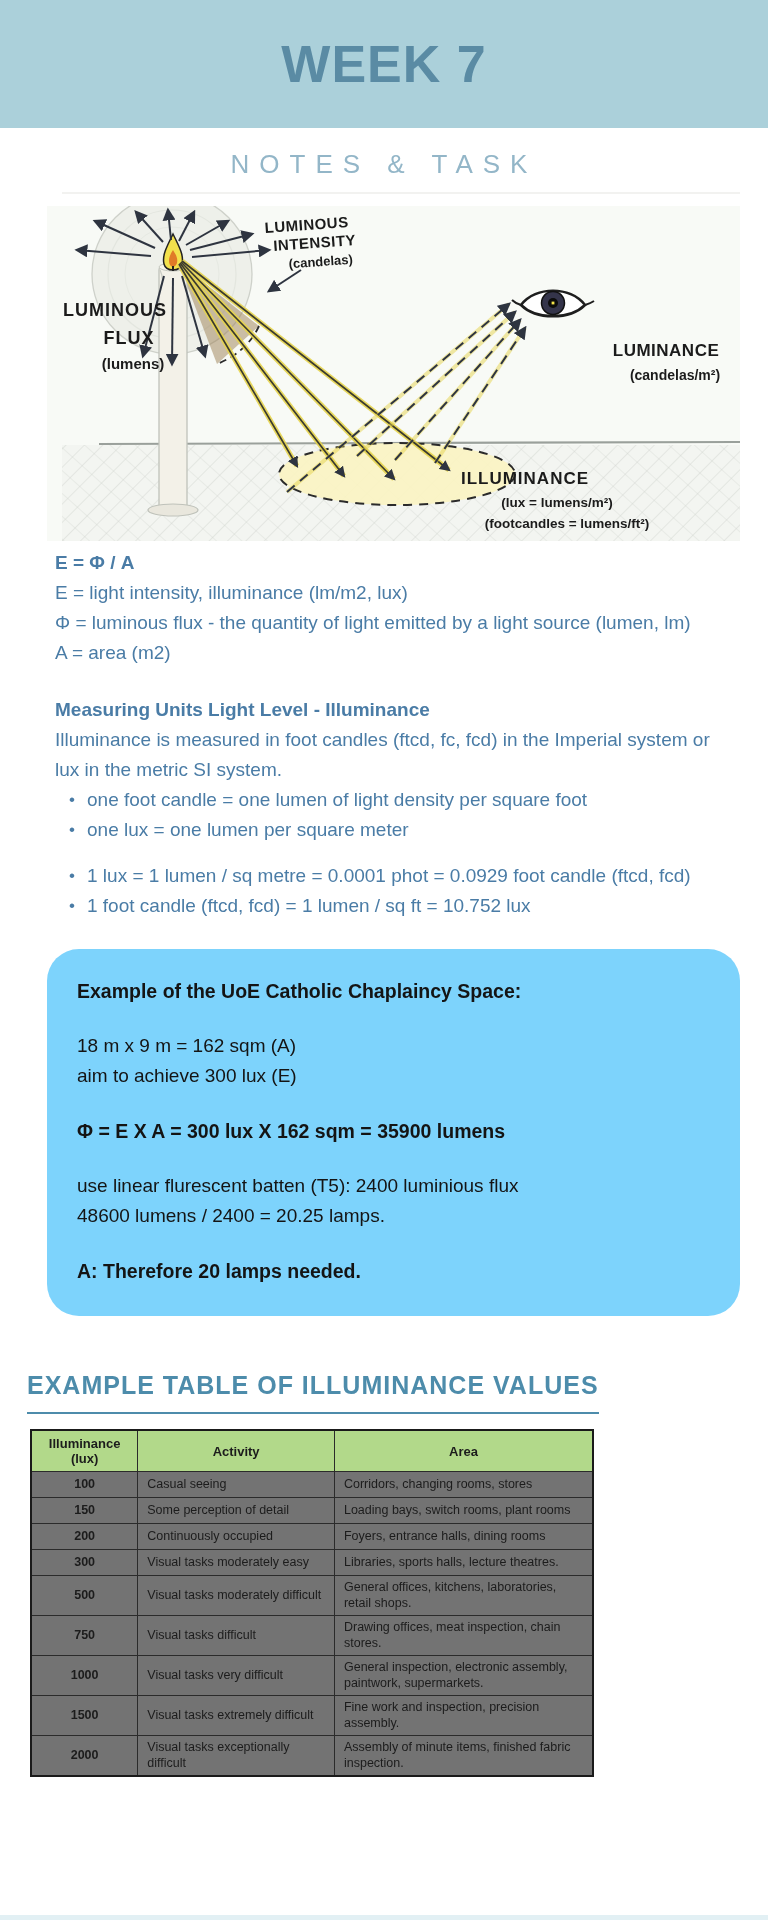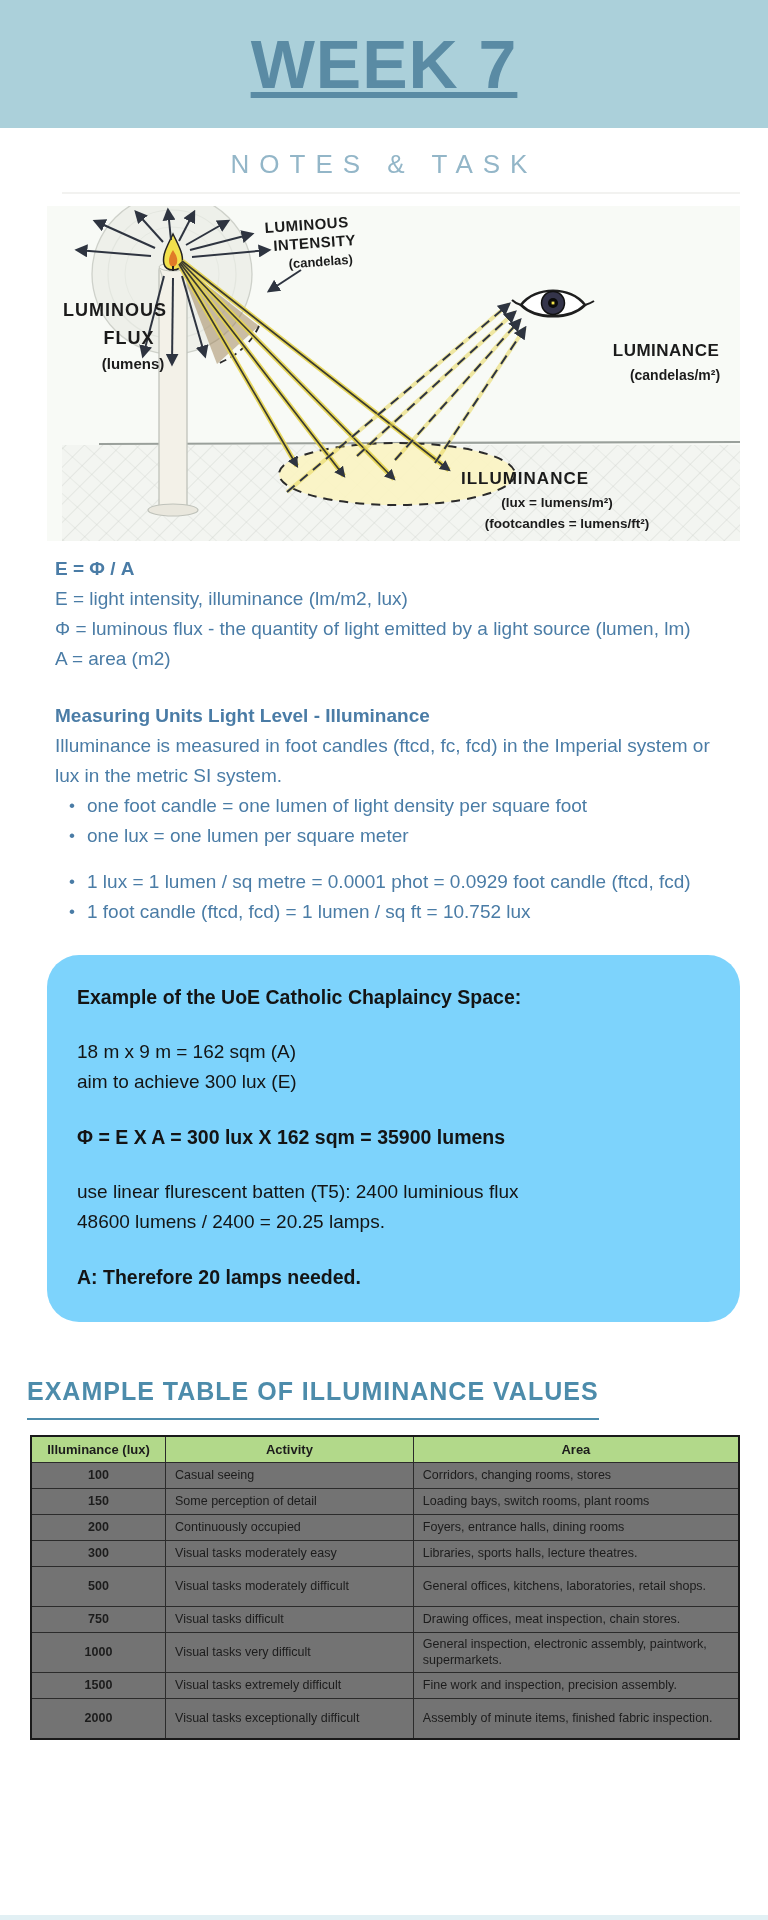--- a/index.html
+++ b/index.html
@@ -2,56 +2,56 @@
 <html><head>
 <meta charset="utf-8">
 <style>
   * { margin:0; padding:0; box-sizing:border-box; }
   html,body { background:#ffffff; }
   body { font-family:"Liberation Sans", sans-serif; }
   .page { position:relative; width:768px; height:1920px; margin:0 auto; background:#ffffff; overflow:hidden; }
 
   
   .banner { height:128px; background:#abd0da; display:flex; align-items:center; justify-content:center; }
-  .banner-title { font-size:68px; font-weight:bold; letter-spacing:1px; color:#5a8ba4; line-height:1;text-decoration:underline; }
+  .banner-title { font-size:52px; font-weight:bold; letter-spacing:1px; color:#5a8ba4; line-height:1; }
 
   
   .subtitle { margin-top:21px; text-align:center; font-size:26px; letter-spacing:10px; color:#93b6c8; font-weight:normal; }
 
   
   .sec-heading { margin:47px 0 0 50px; }
   .sec-heading span { display:inline-block; font-size:24px; font-weight:bold; letter-spacing:4px; color:#4d8cab; border-bottom:2px solid #4d8cab; padding-bottom:4px; }
 
   .divider { margin:12px 28px 0 62px; border-top:2px solid #f2f2f0; }
 
   
   .diagram-wrap { margin:12px 28px 0 47px; width:693px; height:335px; background:#f8faf6; }
   .diagram-wrap svg { display:block; }
   .hand { font-family:"Liberation Sans", sans-serif; font-weight:bold; fill:#1b1b1b; }
 
   
   .content { padding:0 40px 0 55px; color:#4a7ca6; font-size:19px; line-height:30px; }
   .bold-line { font-weight:bold; }
-  .formula-block { margin-top:13px; }
+  .formula-block { margin-top:7px; }
   .measuring-block { margin-top:27px; }
   ul.blist { list-style:none; margin:0; padding:0 0 0 14px; }
   ul.blist li { padding-left:18px; position:relative; }
   ul.blist li::before { content:"•"; position:absolute; left:0; top:0; font-size:17px; }
   .conv-block { margin-top:16px; }
 
   
   .example-box { margin:28px 28px 0 47px; width:693px; background:#7dd3fc; border-radius:32px; padding:27px 36px 30px 30px; color:#141414; font-size:19px; line-height:30px; }
   .example-box .box-title { font-weight:bold; font-size:19.5px; }
   .eb-gap { height:25px; }
 
   
   .table-heading { margin:55px 0 0 27px; }
   .table-heading span { display:inline-block; font-size:25px; font-weight:bold; letter-spacing:1px; color:#4d8cab; border-bottom:2px solid #4d8cab; padding-bottom:12px; }
 
-  table.lux { margin:15px 28px 0 30px; width:710px; border-collapse:collapse; border:2px solid #1a1a1a; font-size:12.5px; color:#1c1c1c; }
+  table.lux { margin:15px 28px 0 30px; width:564px; border-collapse:collapse; border:2px solid #1a1a1a; font-size:12.5px; color:#1c1c1c; }
   table.lux th { background:#b2d98a; font-weight:bold; border:1px solid #2b2b2b; padding:5px 6px; text-align:center; font-size:13px; }
   table.lux td { border:1px solid #2b2b2b; padding:4px 9px; line-height:15.5px; background:#737373; }
   table.lux td.lux-val { text-align:center; font-weight:bold; }
   table.lux col.c1 { width:19%; } table.lux col.c2 { width:35%; } table.lux col.c3 { width:46%; }
   table.lux tr.tall td { height:40px; }
   table.lux tr.short td { height:26px; }
 
   .footer-strip { position:absolute; left:0; bottom:0; width:768px; height:5px; background:#e2f0f4; }
 </style>
 </head>

